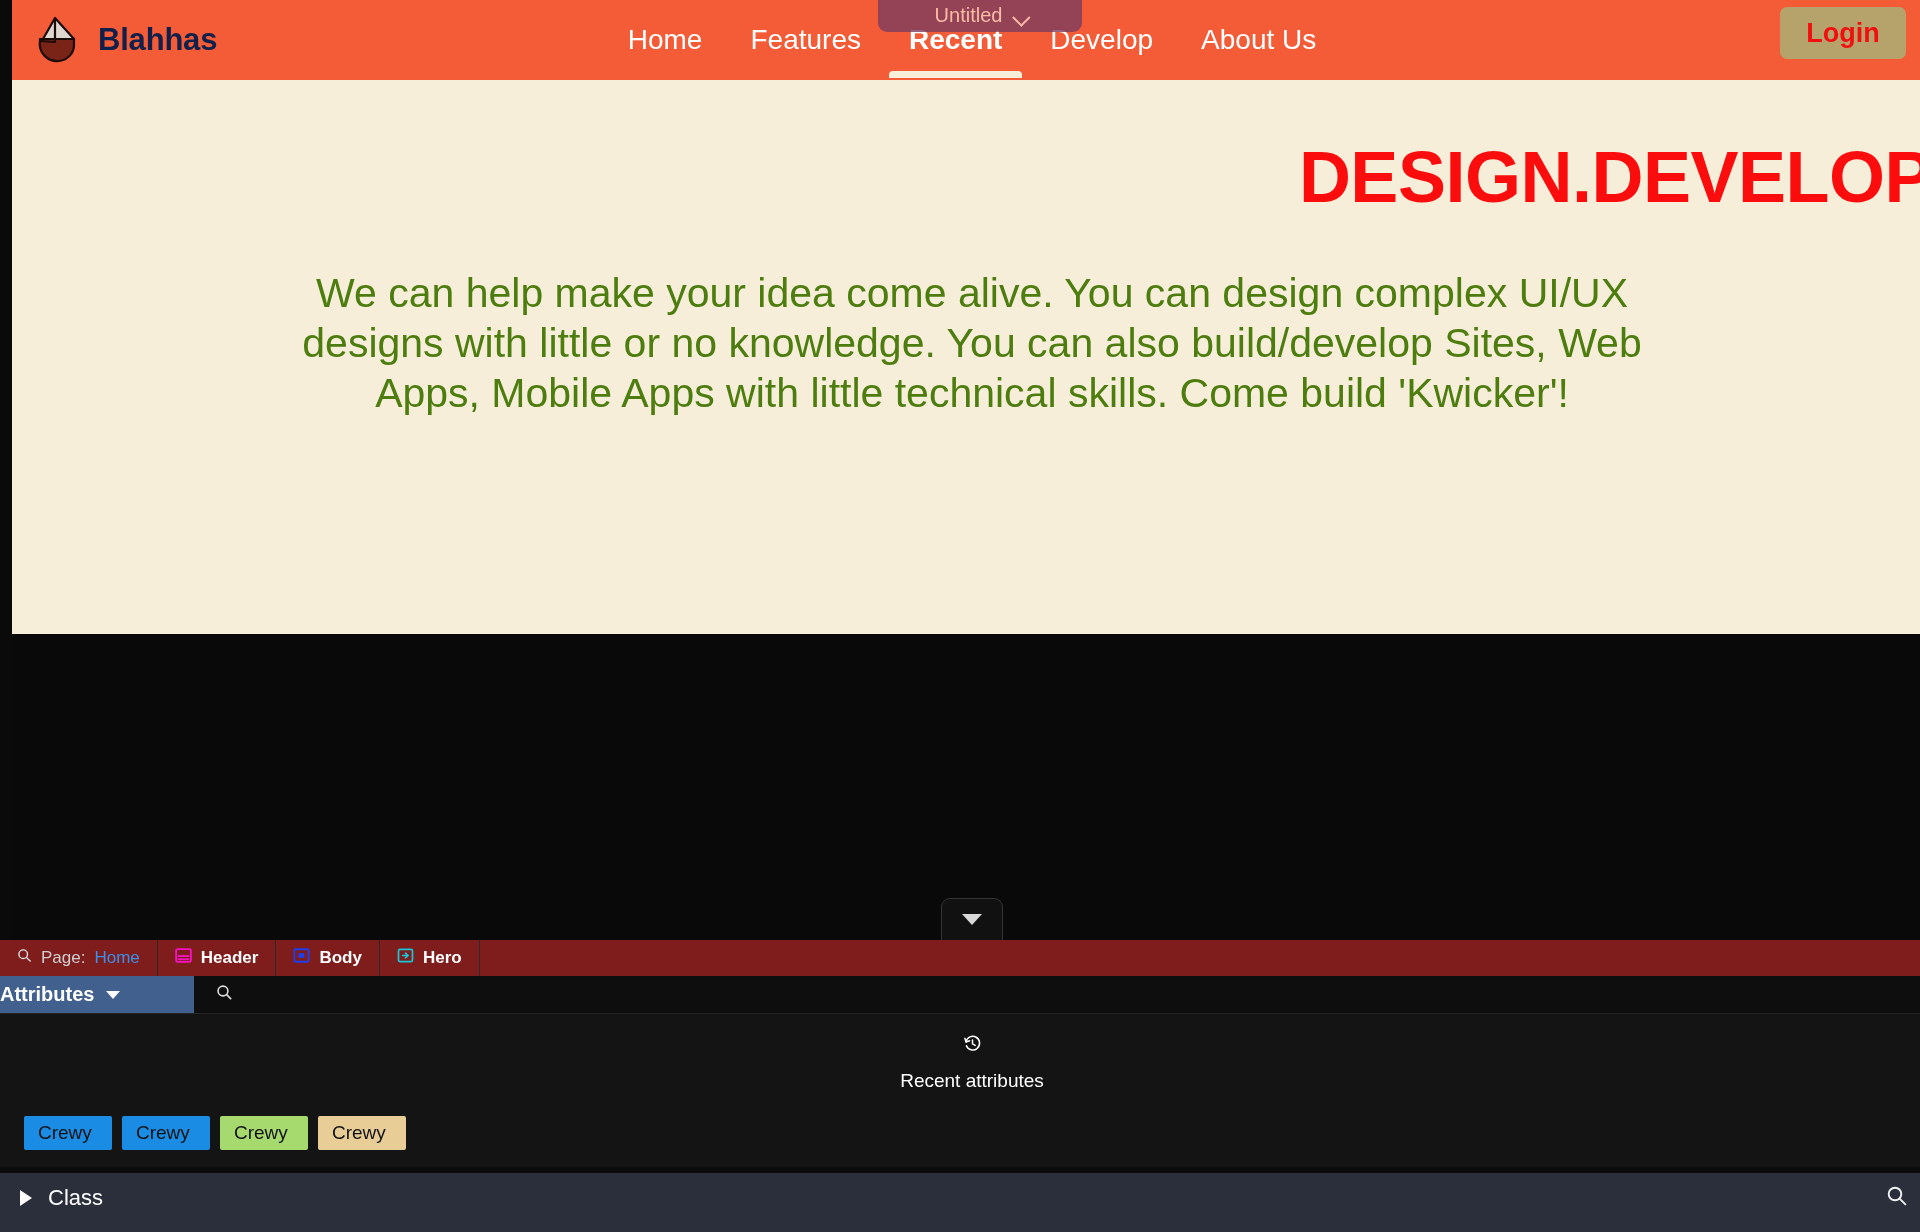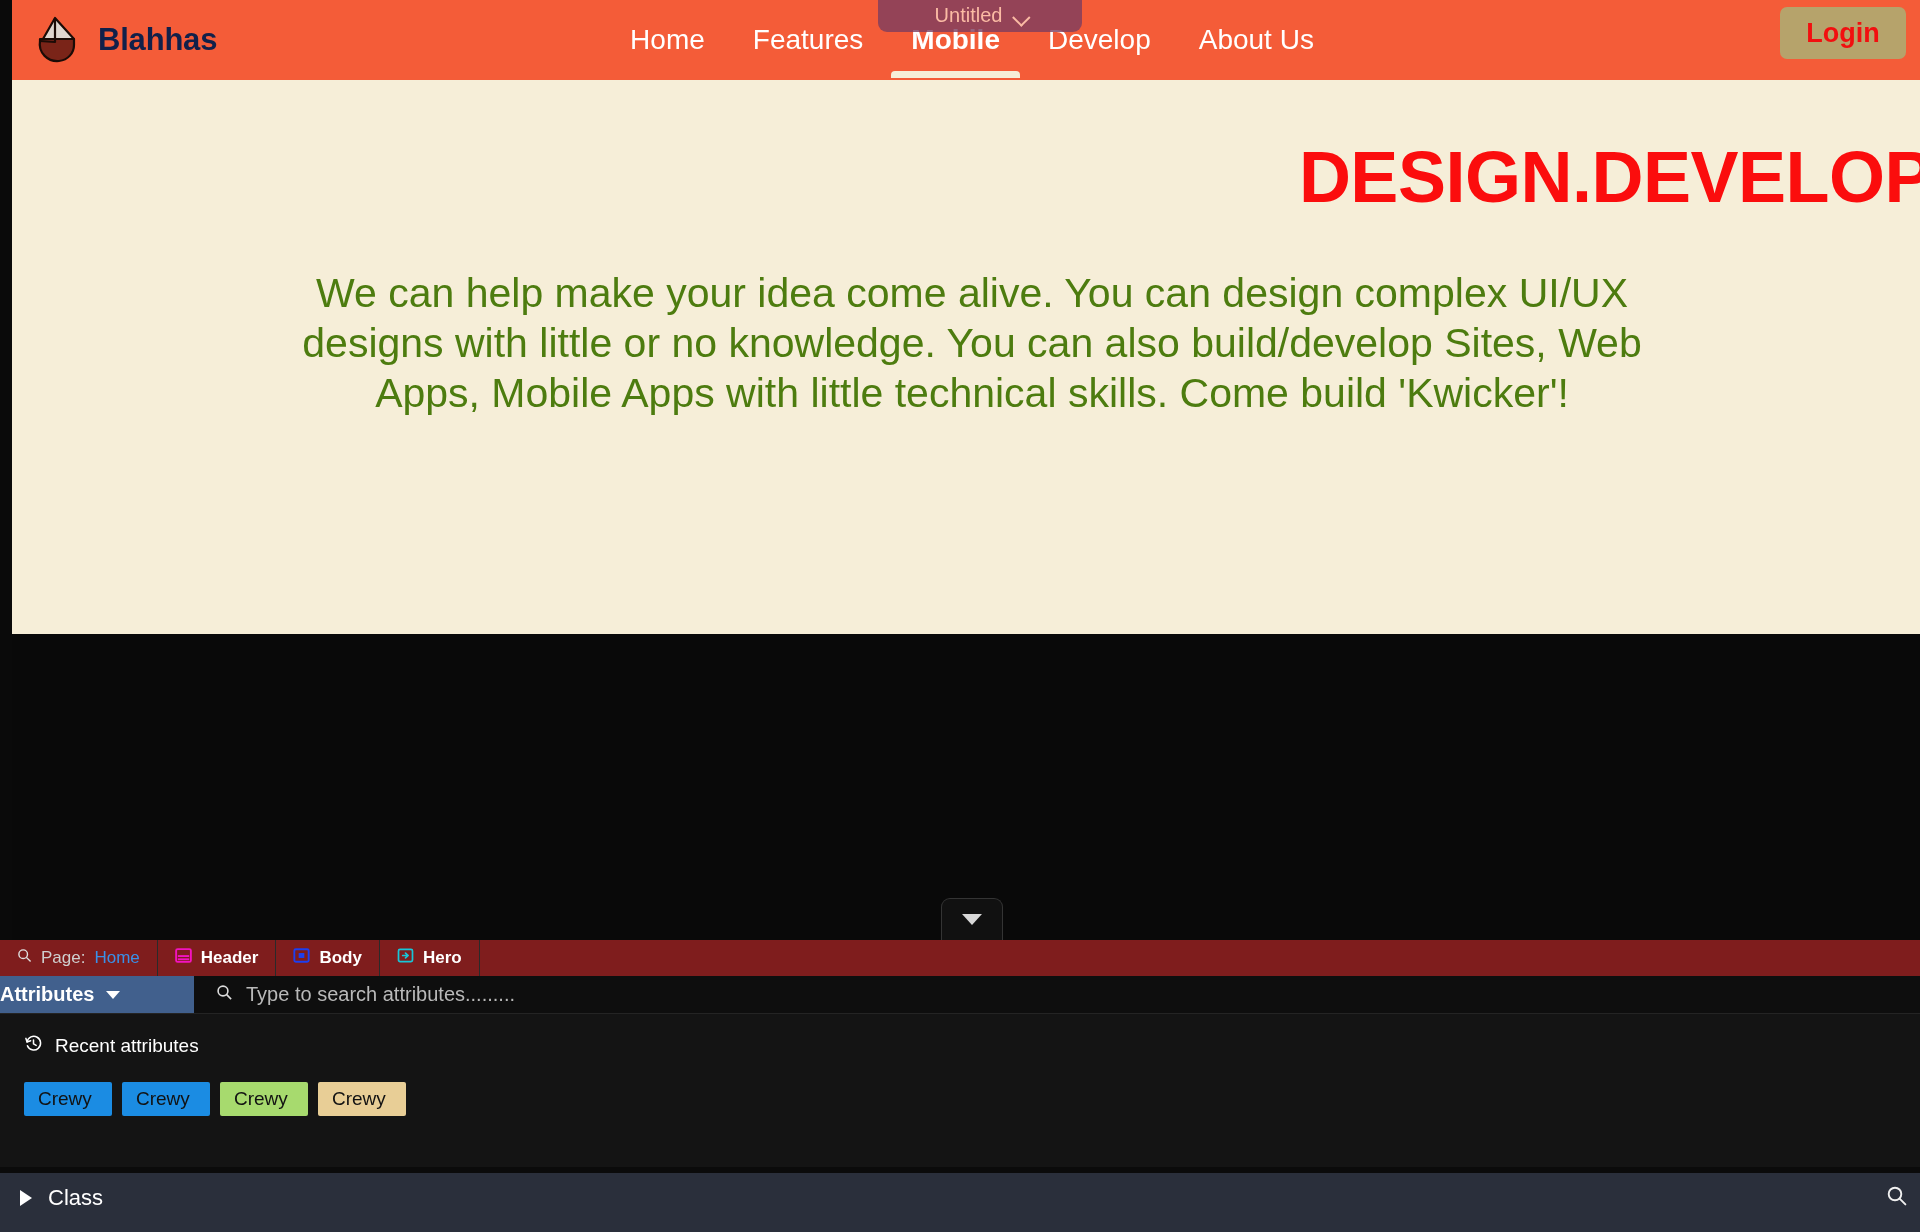--- a/index.html
+++ b/index.html
@@ -261,20 +261,21 @@
     background: #141414;
     padding: 20px 0 0 24px;
   }
   .recent-head {
     display: flex;
     align-items: center;
     gap: 12px;
     color: #ffffff;
     font-size: 19px;
     margin-bottom: 24px;
+    flex-direction: column;
   }
   .chip-row { display: flex; gap: 10px; }
   .chip {
     height: 34px;
     min-width: 88px;
     border-radius: 2px;
     display: flex;
     align-items: center;
     padding: 0 14px;
     font-size: 19px;
@@ -334,21 +335,21 @@
           <path d="M21 3 L40 24 L9 24 Z" fill="#ded6cf" stroke="#1b0b06" stroke-width="2.2" stroke-linejoin="round"></path>
           <path d="M21 3 L21 27 L6 26" fill="none" stroke="#1b0b06" stroke-width="2.2" stroke-linejoin="round"></path>
         </svg>
       </span>
       <span class="brand-name">Blahhas</span>
     </div>
 
     <nav class="site-nav">
       <a class="nav-item">Home</a>
       <a class="nav-item">Features</a>
-      <a class="nav-item active">Mobile</a>
+      <a class="nav-item active">Recent</a>
       <a class="nav-item">Develop</a>
       <a class="nav-item">About Us</a>
     </nav>
 
     <button class="login-btn">Login</button>
 
     <div class="untitled-chip">
       <span>Untitled</span>
       <span class="chev"></span>
     </div>
@@ -420,21 +421,20 @@
       <span>Attributes</span>
       <span class="caret"></span>
     </div>
     <div class="attr-search">
       <span class="ico">
         <svg width="17" height="17" viewBox="0 0 18 18">
             <circle cx="7.4" cy="7.4" r="5.2" fill="none" stroke="#dcdcdc" stroke-width="1.7"></circle>
             <line x1="11.3" y1="11.3" x2="16" y2="16" stroke="#dcdcdc" stroke-width="1.7"></line>
           </svg>
       </span>
-      <input type="text" placeholder="Type to search attributes........." style="">
     </div>
   </div>
 
   <div class="recent-wrap">
     <div class="recent-head">
       <span class="ico">
         <svg width="19" height="19" viewBox="0 0 20 20">
           <path d="M3.2 8.2 A7.2 7.2 0 1 1 3.6 12.4" fill="none" stroke="#ffffff" stroke-width="1.6" stroke-linecap="round"></path>
           <path d="M2 4.6 L3.2 8.4 L7 7.2" fill="none" stroke="#ffffff" stroke-width="1.6" stroke-linecap="round" stroke-linejoin="round"></path>
           <path d="M10 6.4 L10 10.4 L12.8 12" fill="none" stroke="#ffffff" stroke-width="1.6" stroke-linecap="round"></path>

